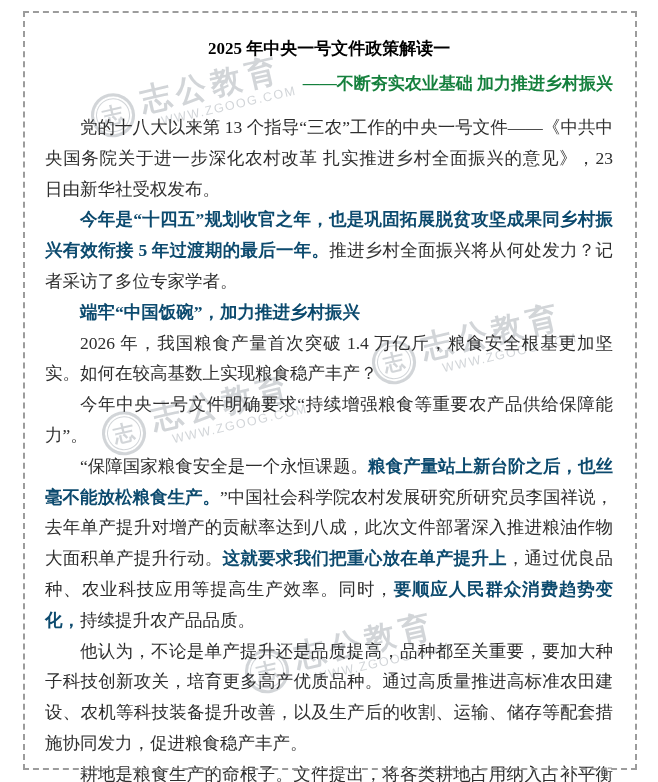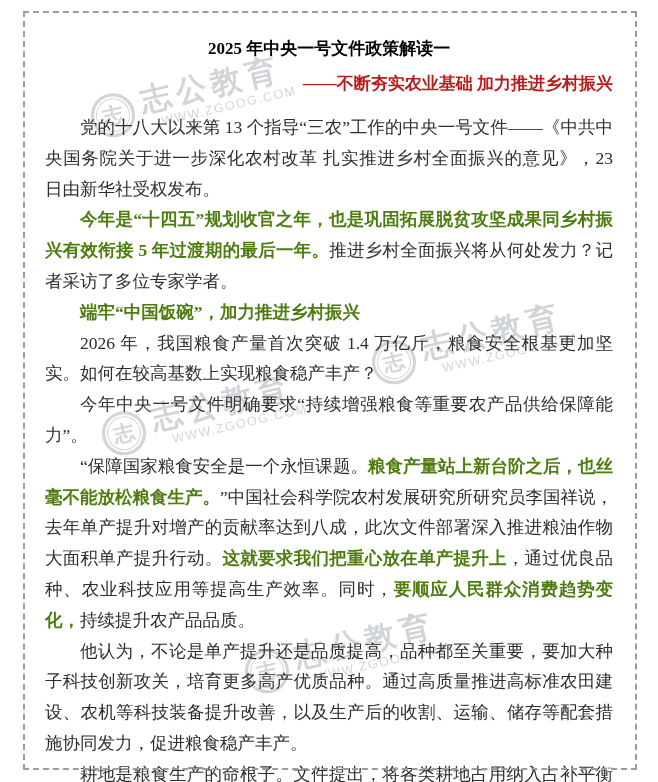--- a/index.html
+++ b/index.html
@@ -30,33 +30,33 @@
     line-height:26px;
     font-weight:bold;
     color:#000000;
   }
   .doc-subtitle {
     margin:11px 0 0 0;
     text-align:right;
     font-size:17px;
     line-height:22px;
     font-weight:bold;
-    color:#b91c1c;
+    color:#15803d;
   }
   .body-text { margin-top:17px; }
   p.para {
     margin:0;
     font-size:17.5px;
     line-height:30.8px;
     text-align:justify;
     text-indent:2em;
     color:#2e2e2e;
     word-break:break-all;
   }
-  p.para b { color:#4d7c0f; font-weight:bold; }
+  p.para b { color:#0c4a6e; font-weight:bold; }
   
   .wm {
     position:absolute;
     display:flex;
     align-items:center;
     gap:8px;
     color:#aeb4ba;
     opacity:0.55;
     transform:rotate(-13deg);
     z-index:0;

